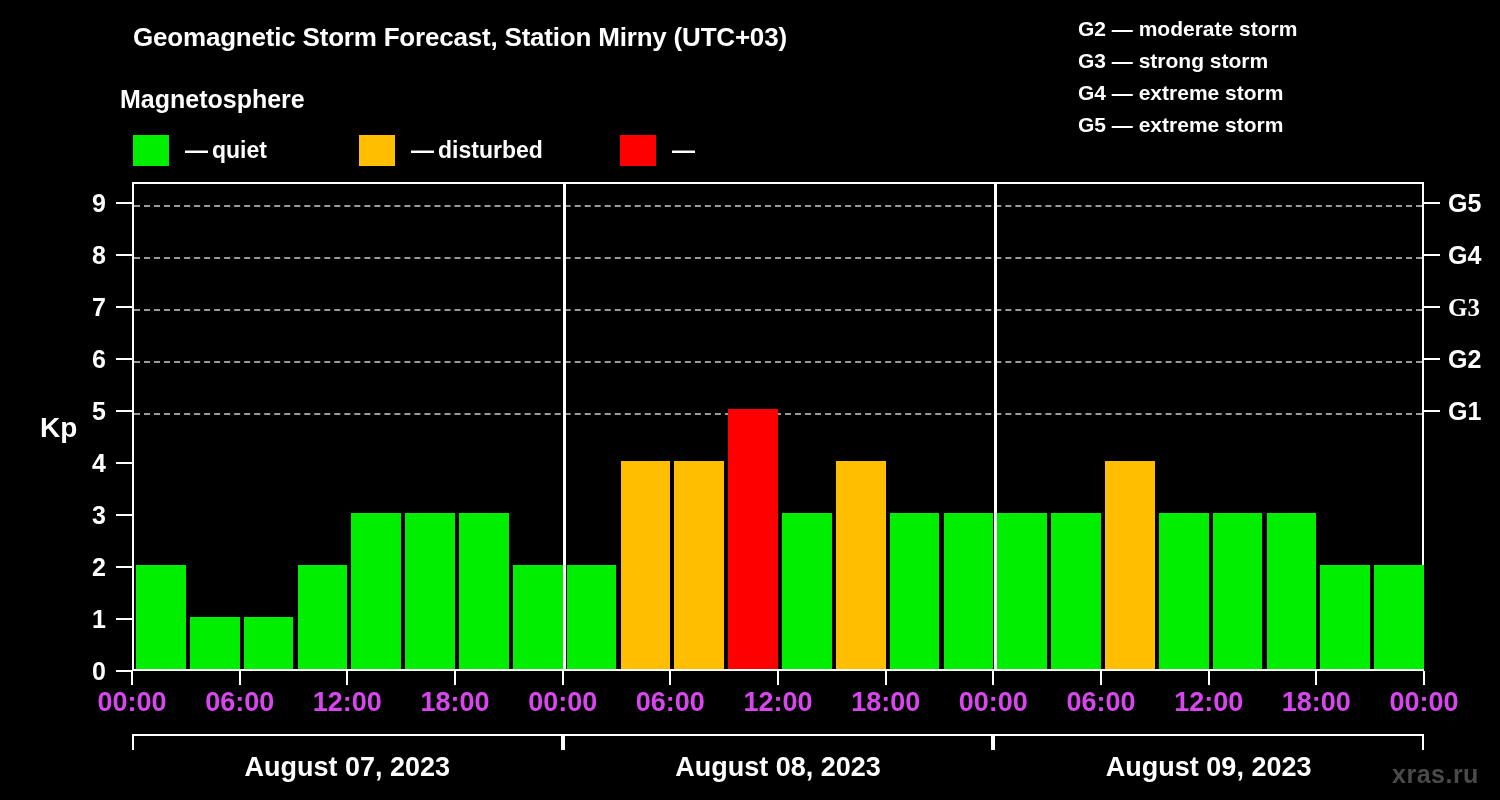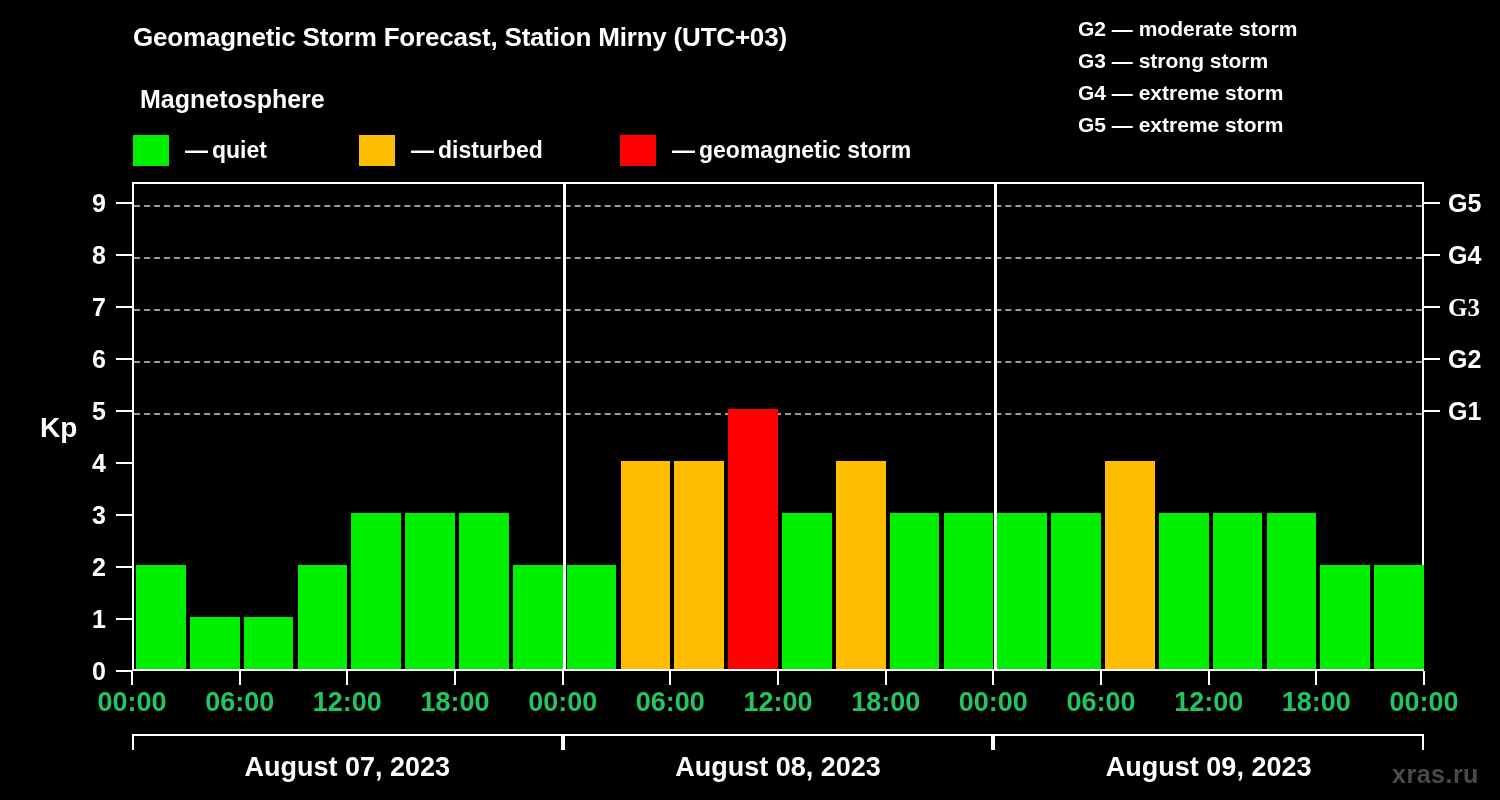--- a/index.html
+++ b/index.html
@@ -11,21 +11,21 @@
   }
   #root { position: relative; width: 1500px; height: 800px; background: #000; }
 
   
   .title {
     position: absolute; left: 133px; top: 22px;
     font-size: 26px; font-weight: bold; color: #ffffff;
     white-space: nowrap; letter-spacing: -0.2px;
   }
   .magnetosphere {
-    position: absolute; left: 140px; top: 85px;
+    position: absolute; left: 120px; top: 85px;
     font-size: 25px; font-weight: bold; color: #ffffff;
     white-space: nowrap;
   }
 
   
   .legend { position: absolute; left: 133px; top: 134px; height: 32px; }
   .legend-item { position: absolute; top: 0; display: flex; align-items: center; height: 32px; }
   .legend-swatch { width: 36px; height: 31px; display: block; }
   .legend-dash {
     color: #ffffff; font-size: 23px; font-weight: bold;
@@ -91,21 +91,21 @@
   .gtick-mark {
     position: absolute; left: 1424px; width: 16px; height: 2px; background: #ffffff;
   }
 
   
   .xtick-mark {
     position: absolute; top: 671px; width: 2px; height: 14px; background: #ffffff;
   }
   .xtick-label {
     position: absolute; top: 689px;
-    font-size: 27px; font-weight: bold; color: #22c55e;
+    font-size: 27px; font-weight: bold; color: #d946ef;
     transform: translateX(-50%); white-space: nowrap; line-height: 1;
   }
 
   
   .date-bracket {
     position: absolute; top: 734px; height: 16px;
     border-left: 2px solid #ffffff;
     border-right: 2px solid #ffffff;
     border-top: 2px solid #ffffff;
   }
@@ -138,21 +138,20 @@
         <span class="legend-label">quiet</span>
       </div>
       <div class="legend-item" style="left: 226px;">
         <span class="legend-swatch" style="background: rgb(255, 191, 0);"></span>
         <span class="legend-dash">—</span>
         <span class="legend-label">disturbed</span>
       </div>
       <div class="legend-item" style="left: 487px;">
         <span class="legend-swatch" style="background: rgb(255, 0, 0);"></span>
         <span class="legend-dash">—</span>
-        <span class="legend-label">geomagnetic storm</span>
       </div>
     </div>
 
   <div class="gscale-list" id="gscale-host">
       <div class="gscale-line">G2 — moderate storm</div>
       <div class="gscale-line">G3 — strong storm</div>
       <div class="gscale-line">G4 — extreme storm</div>
       <div class="gscale-line">G5 — extreme storm</div>
     </div>
 

